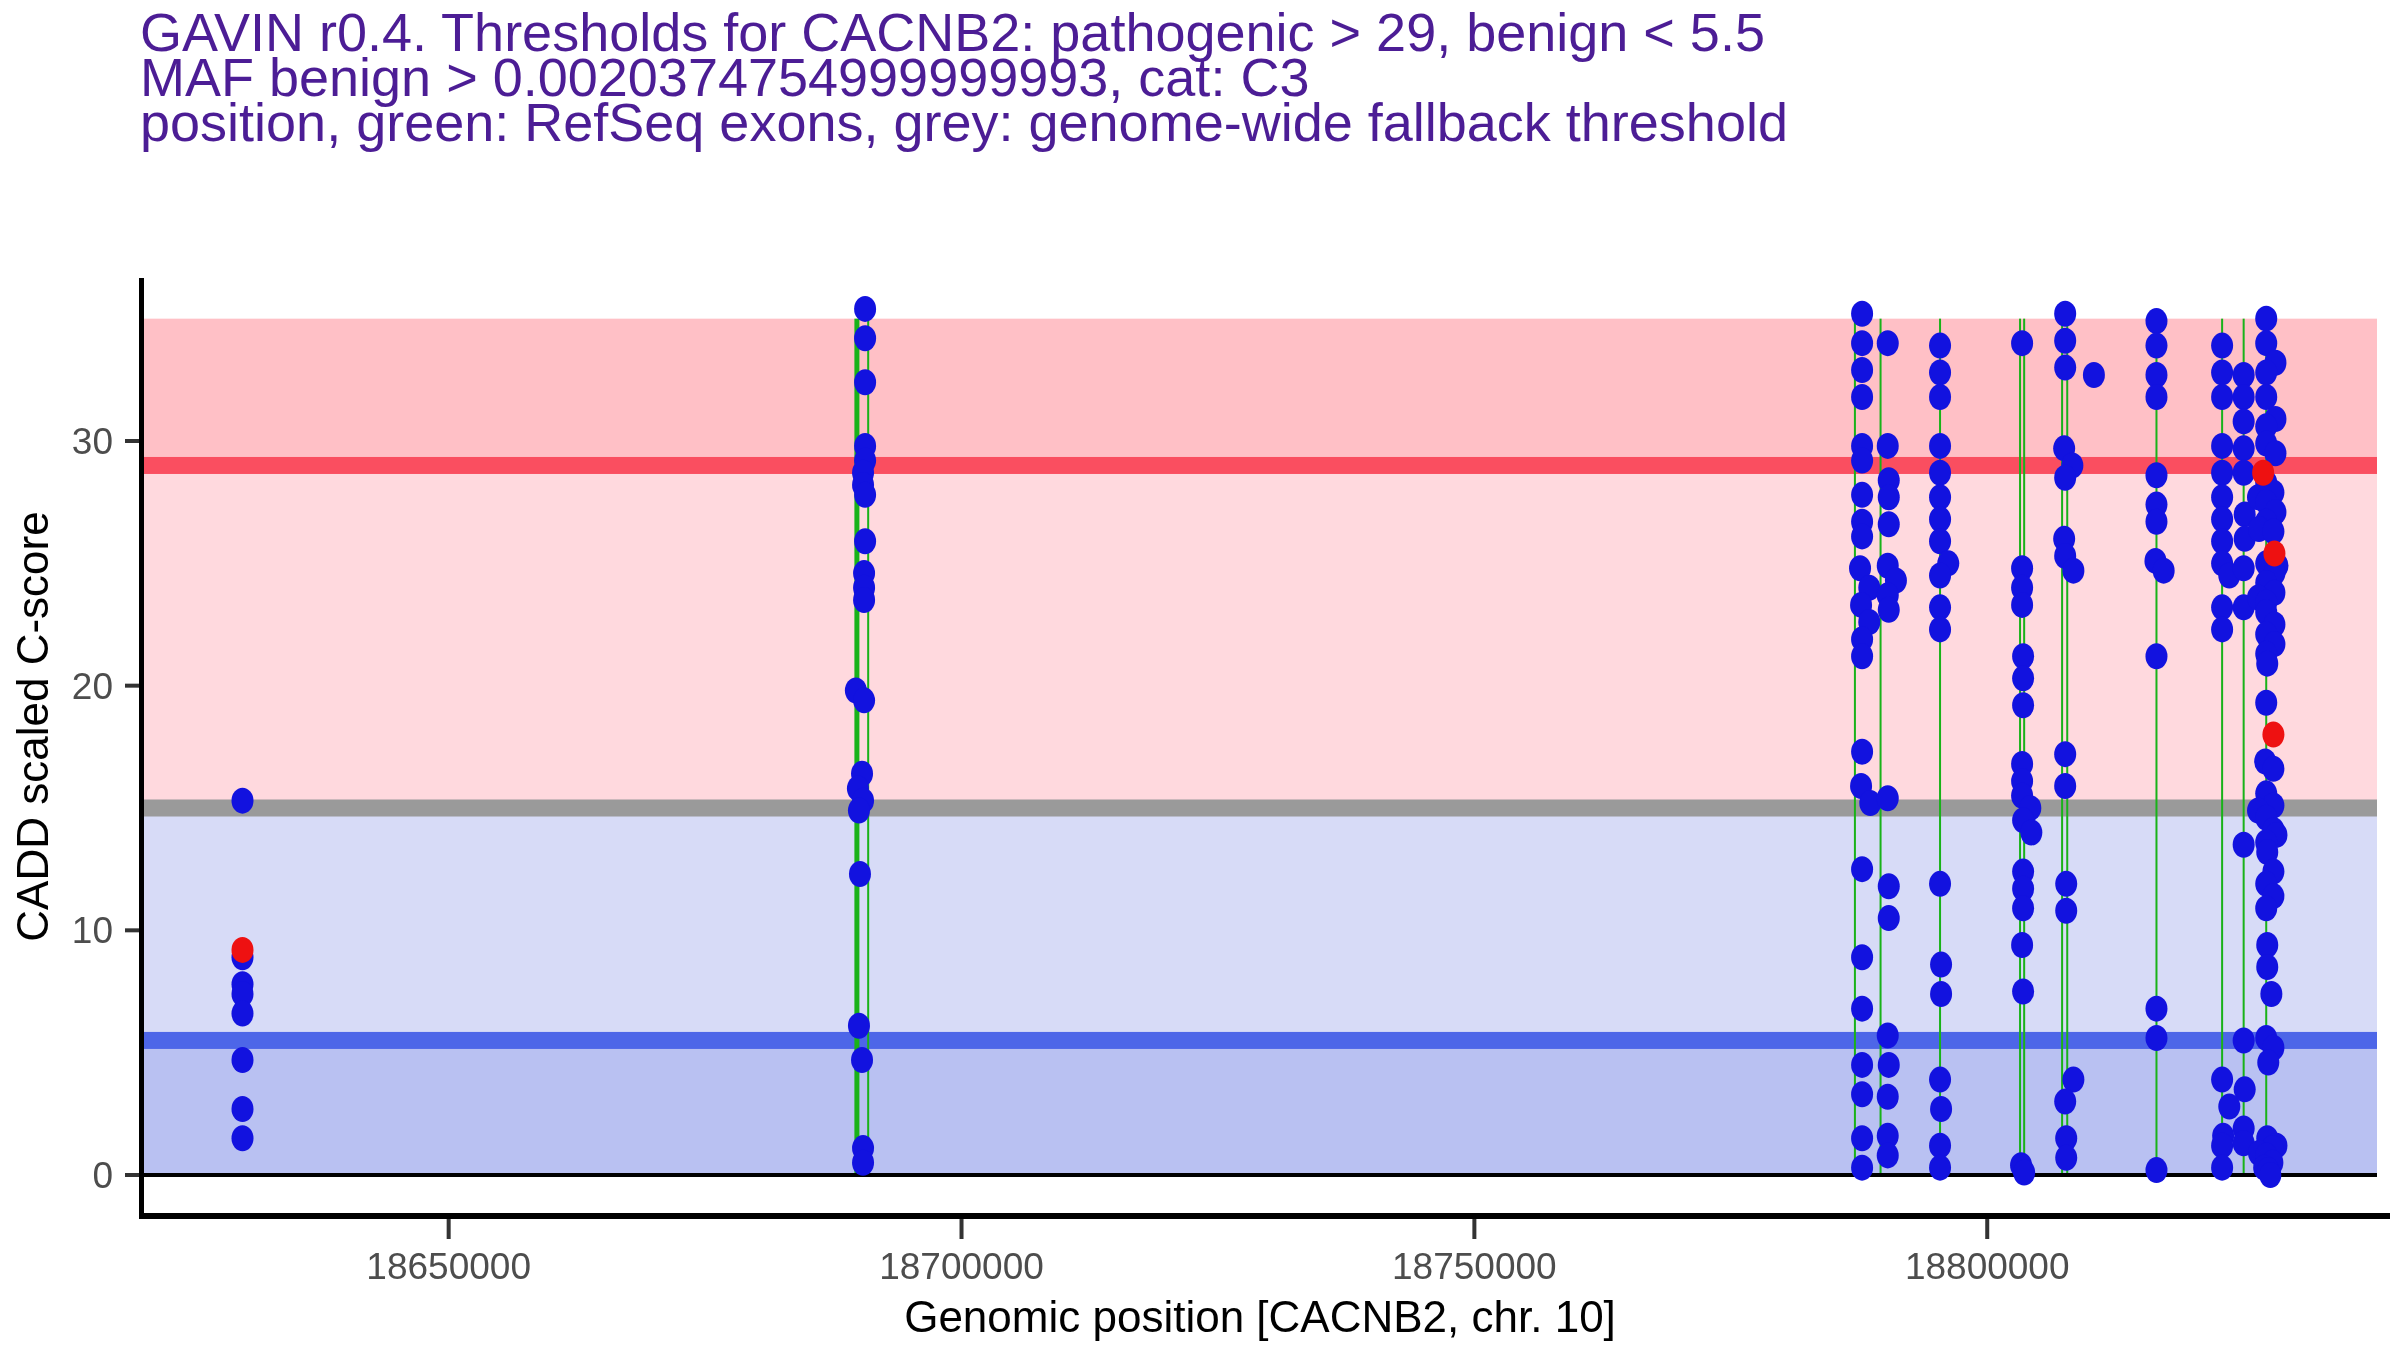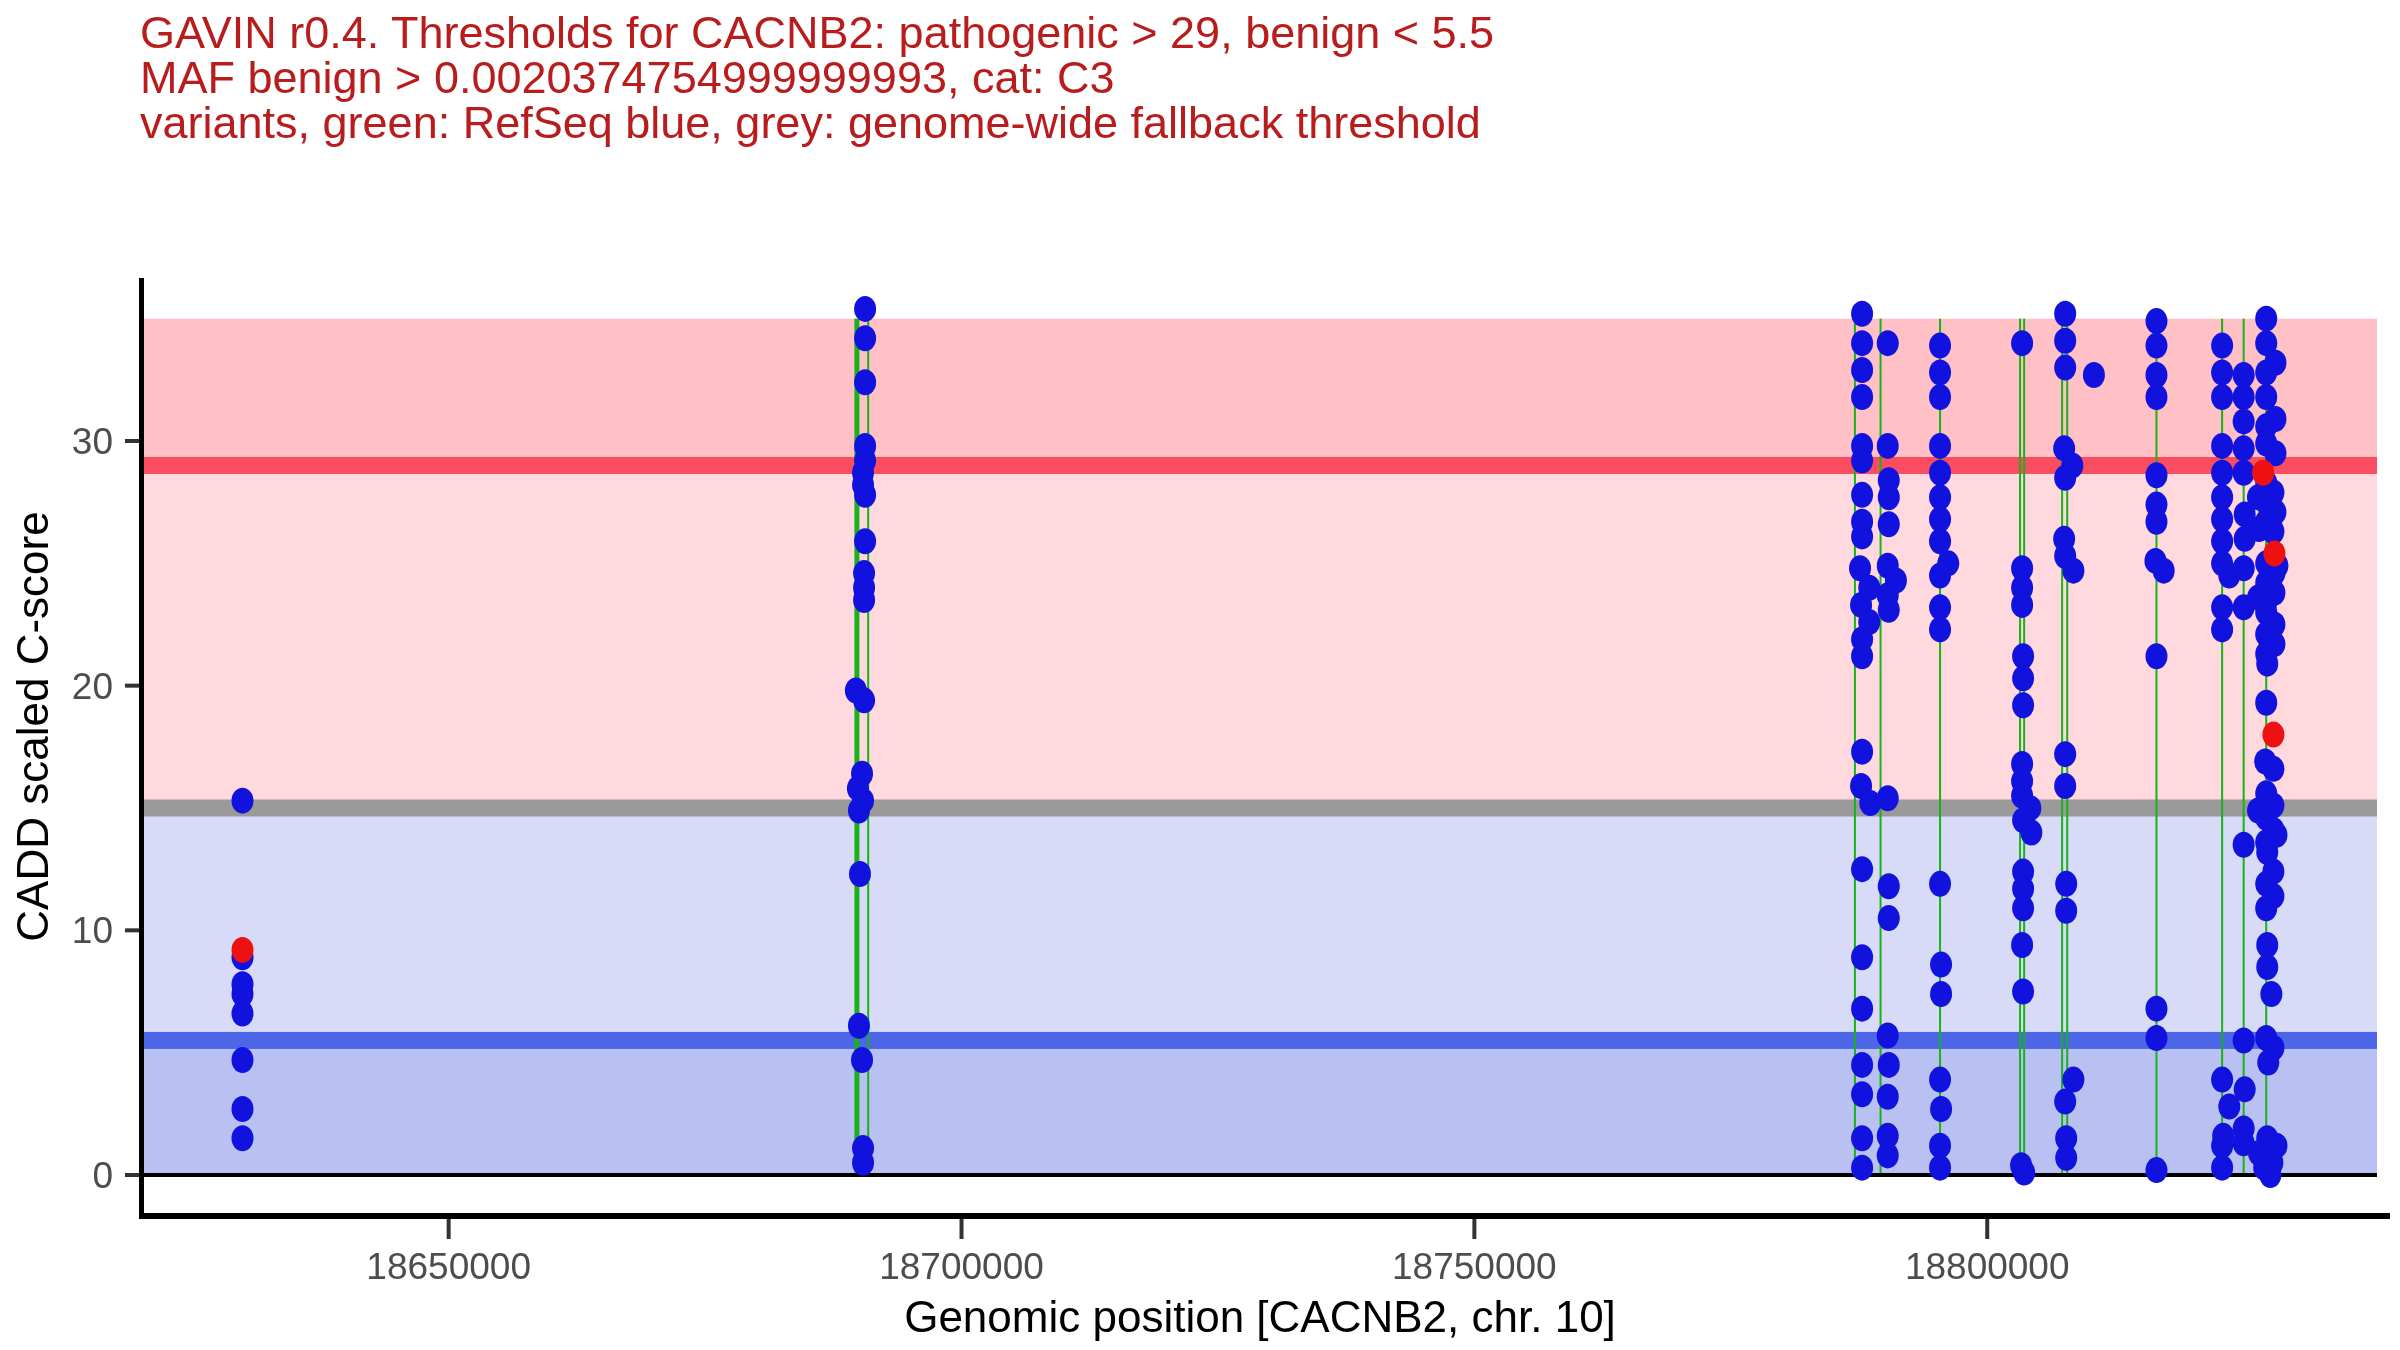--- a/index.html
+++ b/index.html
@@ -5,33 +5,33 @@
   html,body{margin:0;padding:0;background:#ffffff;}
   .stage{
     position:relative;
     width:2400px;height:1350px;
     background:#ffffff;
     font-family:"Liberation Sans", sans-serif;
     overflow:hidden;
   }
   .title-block{
     position:absolute;left:140px;top:10px;
-    font-size:45px;line-height:45px;color:#b91c1c;
+    font-size:54px;line-height:45px;color:#4c1d95;
     white-space:nowrap;
   }
   svg{position:absolute;left:0;top:0;}
 </style>
 </head>
 <body>
 
 <div class="stage">
   <div class="title-block">
     <div>GAVIN r0.4. Thresholds for CACNB2: pathogenic &gt; 29, benign &lt; 5.5</div>
     <div>MAF benign &gt; 0.0020374754999999993, cat: C3</div>
-    <div>variants, green: RefSeq blue, grey: genome-wide fallback threshold</div>
+    <div>position, green: RefSeq exons, grey: genome-wide fallback threshold</div>
   </div>
   <svg id="chart" width="2400" height="1350" viewBox="0 0 2400 1350">
       <rect x="143" y="318.66666666666674" width="2234" height="146.79999999999995" fill="#FFC0C6"></rect>
       <rect x="143" y="465.4666666666667" width="2234" height="342.5333333333333" fill="#FFD9DE"></rect>
       <rect x="143" y="808" width="2234" height="232.4333333333334" fill="#D7DBF7"></rect>
       <rect x="143" y="1040.4333333333334" width="2234" height="134.5666666666666" fill="#B9C1F2"></rect>
       <rect x="143" y="456.9666666666667" width="2234" height="17" fill="#FA4E60"></rect>
       <rect x="143" y="799.5" width="2234" height="17" fill="#9A9A9A"></rect>
       <rect x="143" y="1031.9333333333334" width="2234" height="17" fill="#4D66E8"></rect>
       <rect x="854.3953168044077" y="318.66666666666674" width="5" height="856.3333333333333" fill="#19B219"></rect>

